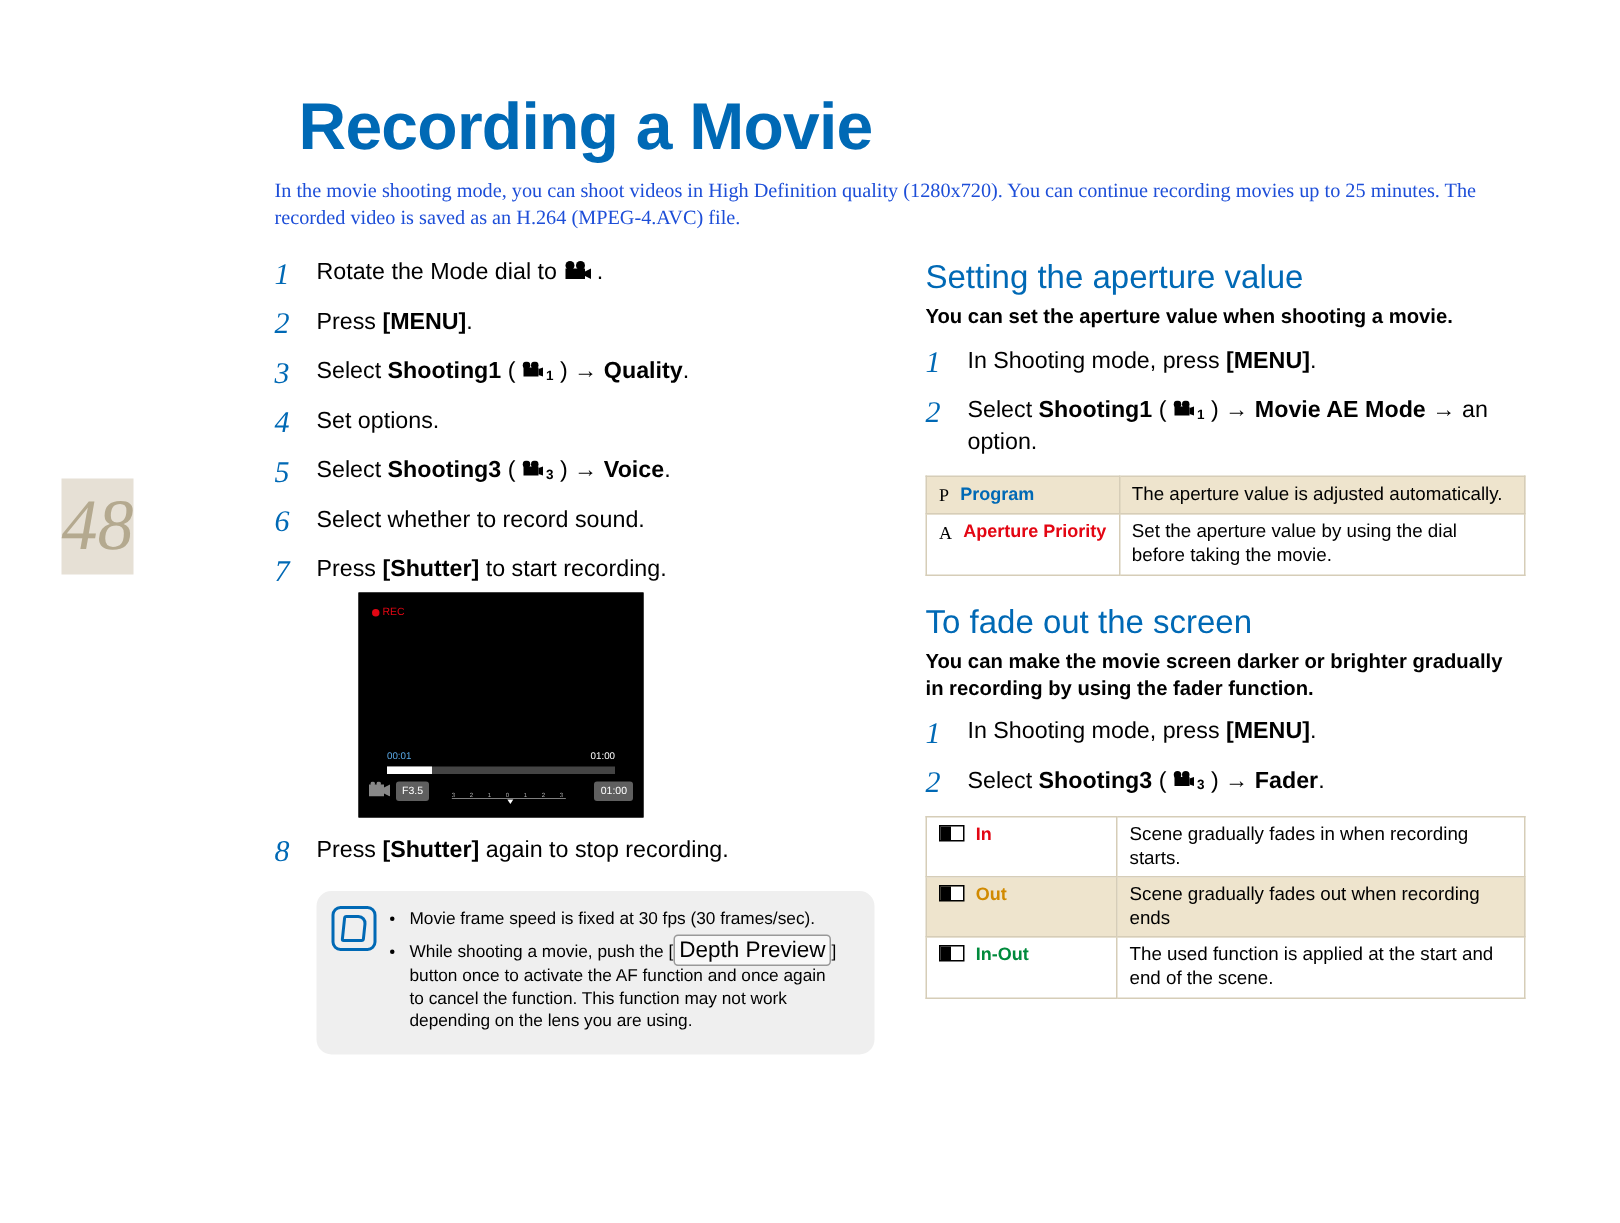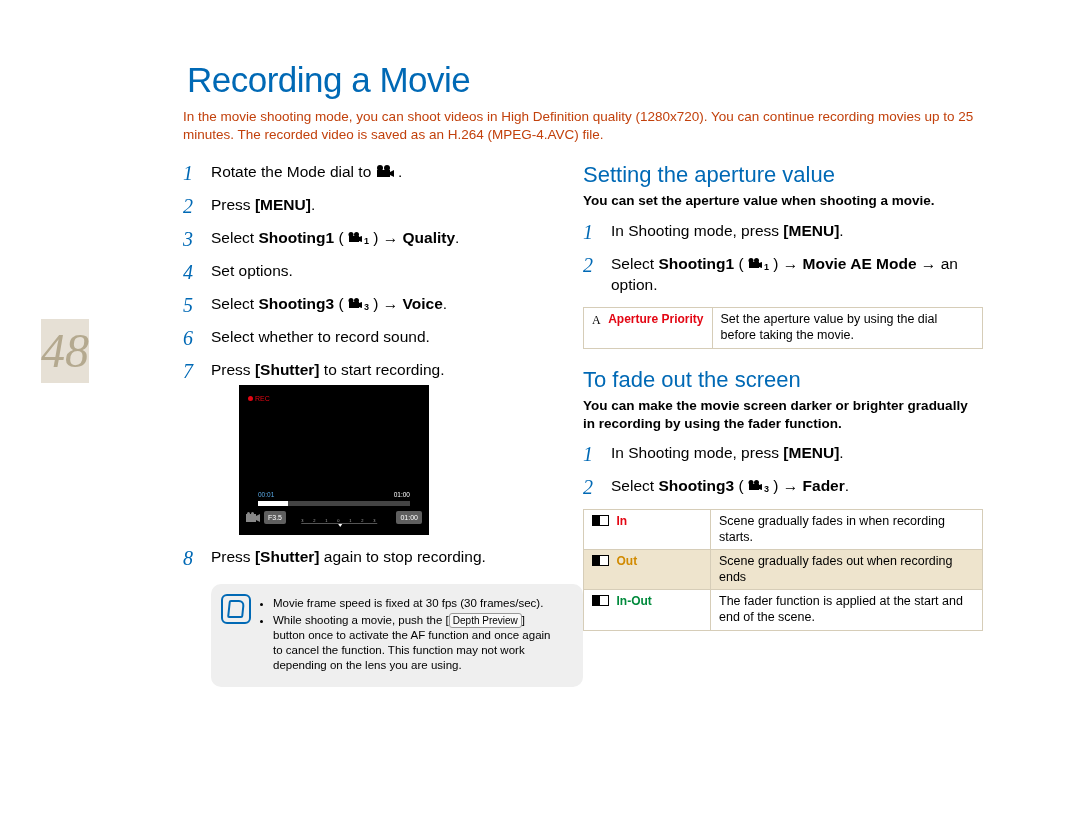--- a/index.html
+++ b/index.html
@@ -25,35 +25,37 @@
     color: #b4a98f;
     line-height: 1;
   }
   .page {
     position: absolute;
     left: 183px;
     top: 60px;
     width: 858px;
   }
   h1.title {
-    margin: 0 0 8px 4px;
-    font-size: 35px;
+    margin: 0 0 8px 16px;
+    font-size: 44px;
     color: #0069b5;
-    font-weight: 400;
+    font-weight: 700;
     letter-spacing: -0.5px;
   }
   .intro {
     font-size: 13.5px;
-    color: #c2410c;
+    color: #1d4ed8;
     line-height: 1.35;
     margin: 0 0 18px 0;
     max-width: 832px;
+    font-family: Liberation Serif, serif;
   }
   .cols {
     display: flex;
+    gap: 34px;
     align-items: flex-start;
   }
   .col { width: 400px; }
   ol.steps { list-style: none; padding: 0; margin: 0; counter-reset: step; }
   ol.steps > li {
     counter-increment: step;
     position: relative;
     padding-left: 28px;
     margin: 0 0 12px 0;
     font-size: 15.5px;
@@ -135,21 +137,21 @@
     border-radius: 2px 6px 2px 2px;
     transform: skewX(-6deg);
   }
   .tipbox ul { margin: 0; padding: 0 0 0 14px; }
   .tipbox li { margin: 0 12px 2px 0; line-height: 1.3; }
   .kbd {
     display: inline-block;
     border: 1px solid #999;
     border-radius: 3px;
     padding: 0 3px;
-    font-size: 10px;
+    font-size: 15px;
     background: #f8f8f8;
   }
 
   h2.section {
     color: #0069b5;
     font-size: 22px;
     font-weight: 400;
     margin: 0 0 4px 0;
   }
   .subdesc {
@@ -313,20 +315,27 @@
                 <circle cx="3" cy="2.5" r="2.5" fill="#000"></circle>
                 <circle cx="8.5" cy="2.5" r="2.5" fill="#000"></circle>
                 <rect x="1" y="4" width="10" height="6" fill="#000"></rect>
                 <path d="M11 5 L14 4 L14 10 L11 9Z" fill="#000"></path>
               </svg><b class="sub">1</b></span>
           <span>) → </span><b>Movie AE Mode</b><span> → an option.</span>
         </li>
       </ol>
       <table class="opt">
         <tbody>
+            <tr class="alt">
+          <td class="keycell">
+            <span class="glyph letter">P</span>
+            <span class="keyname k-blue">Program</span>
+          </td>
+          <td>The aperture value is adjusted automatically.</td>
+        </tr>
         <tr>
           <td class="keycell">
             <span class="glyph letter">A</span>
             <span class="keyname k-red">Aperture Priority</span>
           </td>
           <td>Set the aperture value by using the dial before taking the movie.</td>
         </tr>
       </tbody>
         </table>
 
@@ -361,19 +370,19 @@
             <span class="glyph bar"></span>
             <span class="keyname k-amber">Out</span>
           </td>
           <td>Scene gradually fades out when recording ends</td>
         </tr>
         <tr>
           <td class="keycell">
             <span class="glyph bar"></span>
             <span class="keyname k-green">In-Out</span>
           </td>
-          <td>The fader function is applied at the start and end of the scene.</td>
+          <td>The used function is applied at the start and end of the scene.</td>
         </tr>
       </tbody>
         </table>
     </div>
   </div>
 </div>
 
 </body></html>

